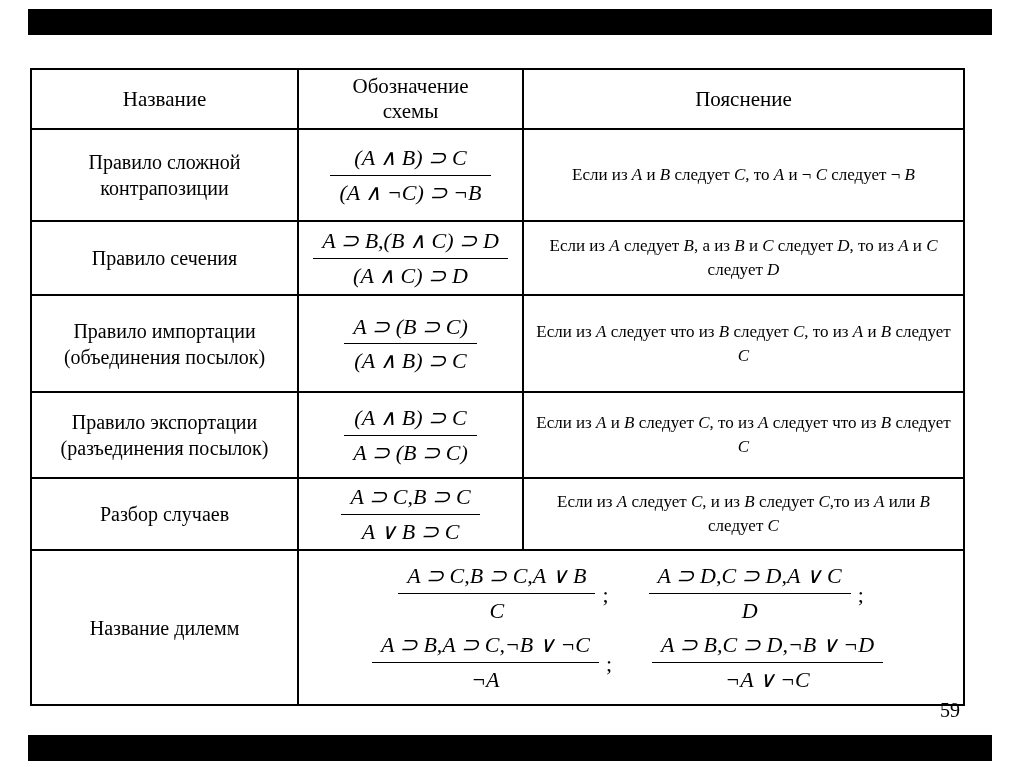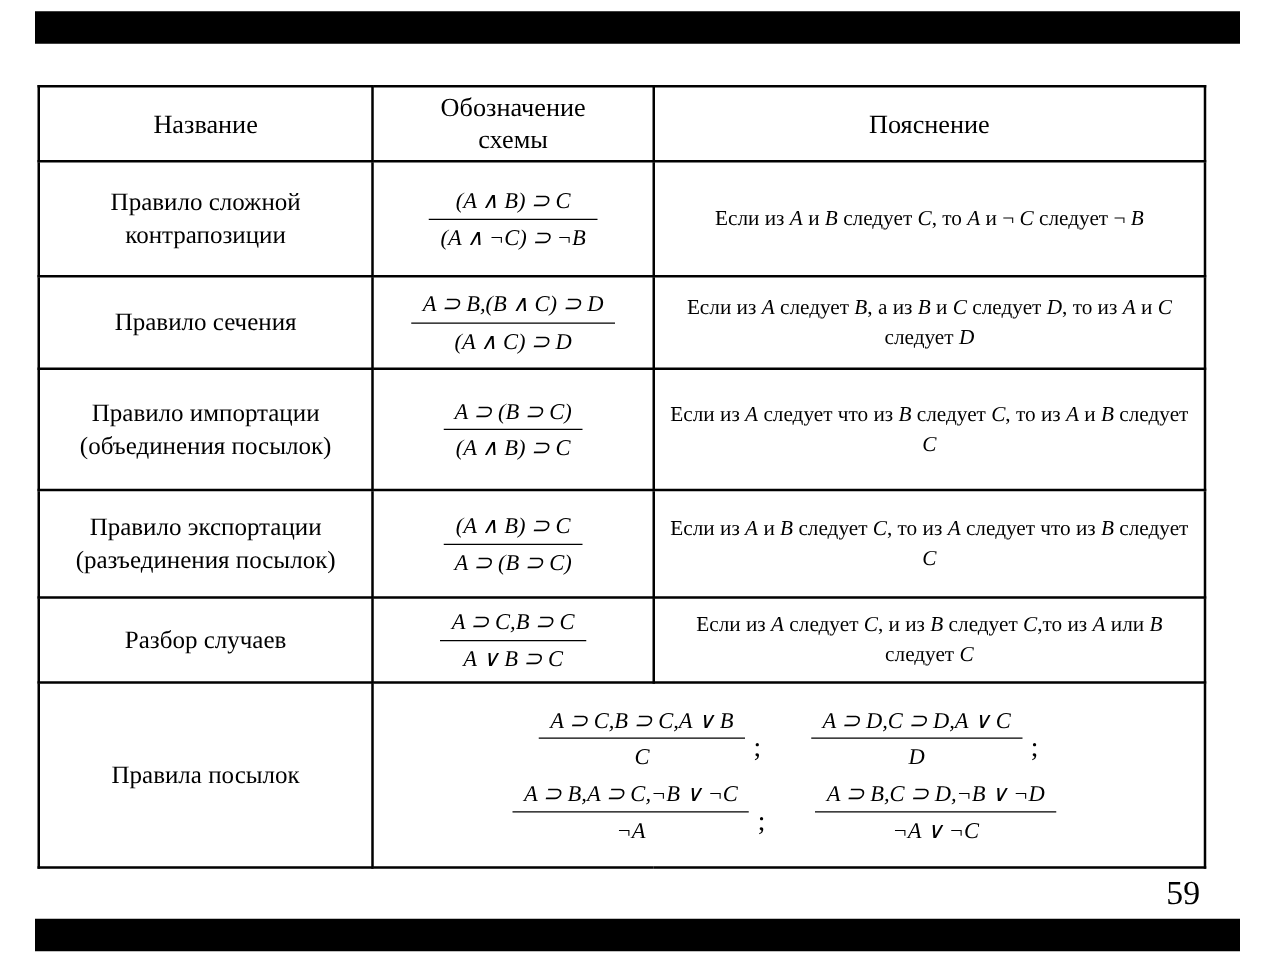--- a/index.html
+++ b/index.html
@@ -18,21 +18,21 @@
     width: 964px;
     height: 26px;
     background: #000000;
   }
   .bar-top { top: 9px; }
   .bar-bottom { top: 735px; }
   .page-num {
     position: absolute;
     top: 699px;
     right: 64px;
-    font-size: 27px;
+    font-size: 20px;
   }
   table.rules {
     position: absolute;
     left: 30px;
     top: 68px;
     width: 933px;
     border-collapse: collapse;
     table-layout: fixed;
   }
   .rules th, .rules td {
@@ -47,21 +47,21 @@
   .hdr th { font-weight: normal; font-size: 21px; height: 56px; }
   .hwrap { margin: 0 auto; }
   .hw2 { width: 150px; }
   td.name { font-size: 20px; padding: 16px 22px; line-height: 1.3; }
   td.expl { font-size: 17px; padding: 4px 12px; line-height: 1.4; }
   .var { font-style: italic; }
   .frac {
     display: inline-block;
     text-align: center;
     font-style: italic;
-    font-size: 18px;
+    font-size: 22px;
     line-height: 1.25;
     vertical-align: middle;
   }
   .frac .num {
     display: block;
     border-bottom: 1.6px solid #000;
     padding: 0 9px 3px 9px;
     white-space: nowrap;
   }
   .frac .den {
@@ -165,21 +165,21 @@
     <td class="schema">
       <span class="frac">
         <span class="num">A ⊃ C,B ⊃ C</span>
         <span class="den">A ∨ B ⊃ C</span>
       </span>
     </td>
     <td class="expl"><span>Если из </span><span class="var">A</span><span> следует </span><span class="var">C</span><span>, и из </span><span class="var">B</span><span> следует </span><span class="var">C</span><span>,то из </span><span class="var">A</span><span> или </span><span class="var">B</span><span> следует </span><span class="var">C</span></td>
   </tr>
 
   <tr class="r6">
-    <td class="name">Правила посылок</td>
+    <td class="name">Название дилемм</td>
     <td class="dcell" colspan="2">
       <div class="dline">
         <span class="dgroup">
           <span class="frac">
             <span class="num">A ⊃ C,B ⊃ C,A ∨ B</span>
             <span class="den">C</span>
           </span>
           <span class="semi">;</span>
         </span>
         <span class="dgroup">

